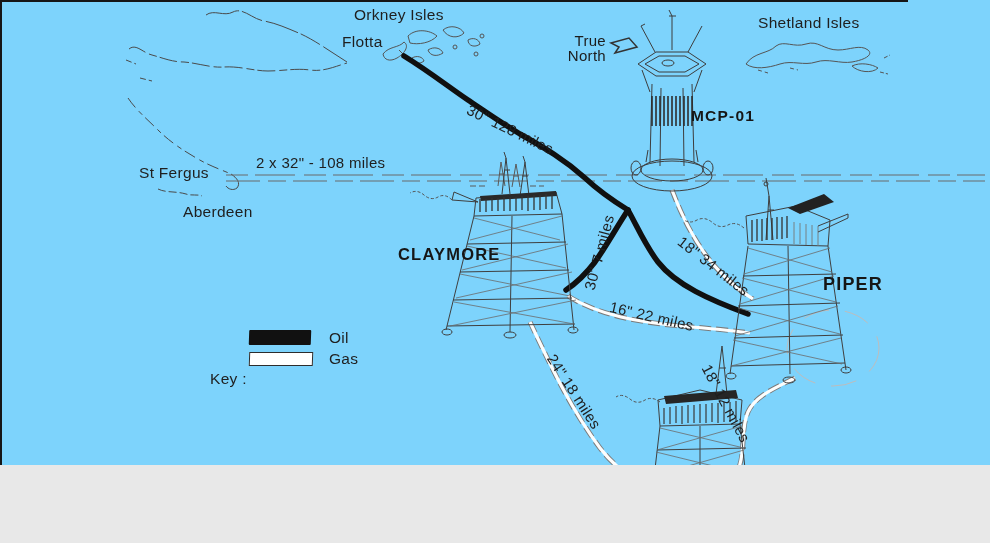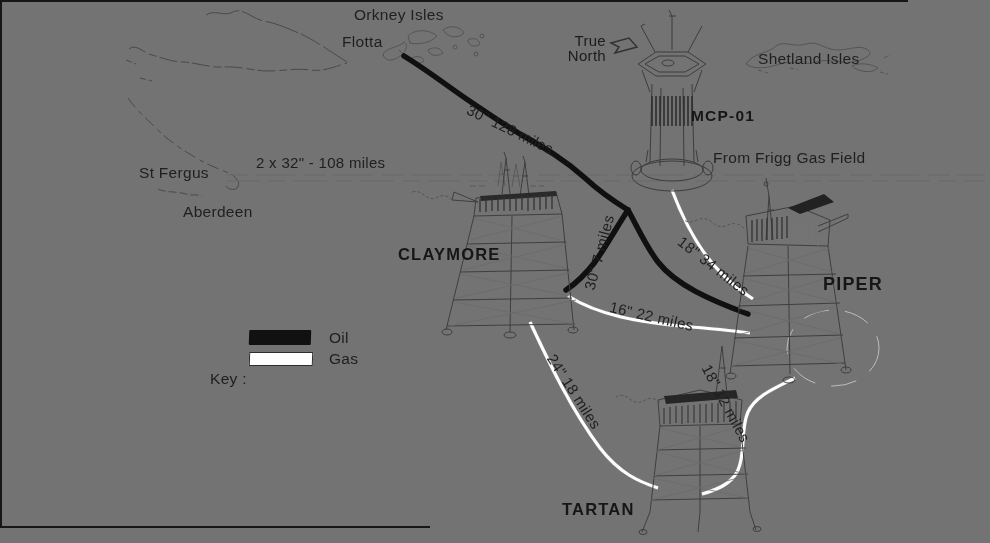--- a/index.html
+++ b/index.html
@@ -1,18 +1,18 @@
 <!DOCTYPE html>
 <html><head>
 <meta charset="utf-8">
 <style>
   html,body{margin:0;padding:0;background:#e8e8e8;}
   .stage{
-    position:relative;width:990px;height:543px;margin:0 auto;
-    background:#737373;overflow:hidden;
+    position:relative;width:990px;height:465px;margin:0 auto;
+    background:#7dd3fc;overflow:hidden;
     font-family:"Liberation Sans",sans-serif;color:#1c1c1c;
   }
   .stage svg{position:absolute;left:0;top:0;}
   .lbl{position:absolute;white-space:nowrap;font-size:15.5px;letter-spacing:.3px;color:#1f1f1f;}
   .lbl.small{font-size:15px;}
   .lbl.platform{font-weight:700;letter-spacing:1.2px;font-size:16.5px;color:#161616;}
   .lbl.rot{transform-origin:0 50%;}
   .scan-border{position:absolute;background:#161616;}
   
   .key-swatch{position:absolute;width:62px;height:15px;}
@@ -166,24 +166,23 @@
 
     <path d="M611,43 L629,38 L637,47 L615,53 L619,47 Z" fill="none" stroke="#333" stroke-width="1.5"></path>
   </svg>
 
   <div class="scan-border" style="left:0;top:0;width:2px;height:528px;"></div>
   <div class="scan-border" style="left:0;top:0;width:908px;height:1.5px;"></div>
   <div class="scan-border" style="left:0;top:526px;width:430px;height:1.5px;"></div>
 
   <div class="lbl" style="left:354px;top:6px;">Orkney Isles</div>
   <div class="lbl" style="left:342px;top:33px;text-align:right;">Flotta</div>
-  <div class="lbl" style="left:758px;top:14px;margin-top:36px;">Shetland Isles</div>
+  <div class="lbl" style="left:758px;top:14px;">Shetland Isles</div>
   <div class="lbl" style="left:139px;top:164px;">St Fergus</div>
   <div class="lbl" style="left:183px;top:203px;">Aberdeen</div>
-  <div class="lbl" style="left:713px;top:149px;">From Frigg Gas Field</div>
   <div class="true-north">
     <div>True</div>
     <div>North</div>
   </div>
 
   <div class="lbl platform" style="left:691px;top:107px;font-size:15.5px;">MCP-01</div>
   <div class="lbl platform" style="left:398px;top:245px;">CLAYMORE</div>
   <div class="lbl platform" style="left:823px;top:274px;font-size:18px;">PIPER</div>
   <div class="lbl platform" style="left:562px;top:500px;">TARTAN</div>
 

